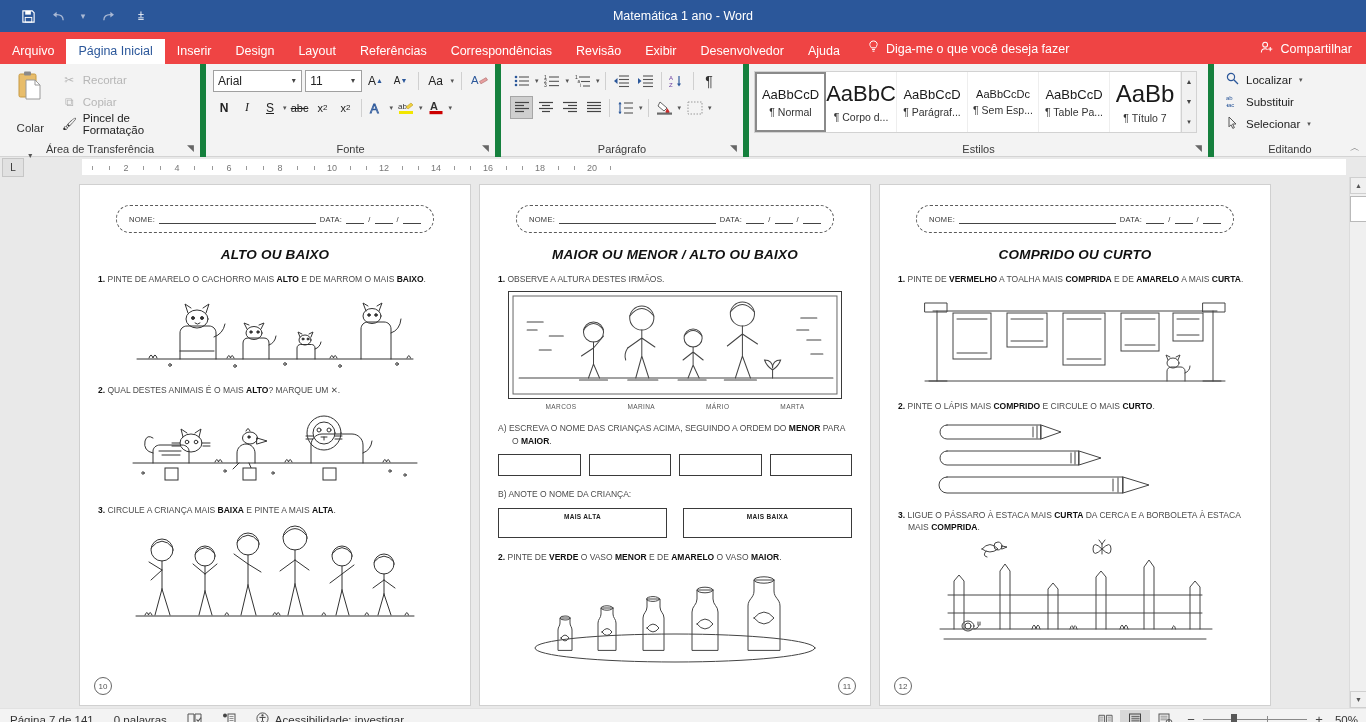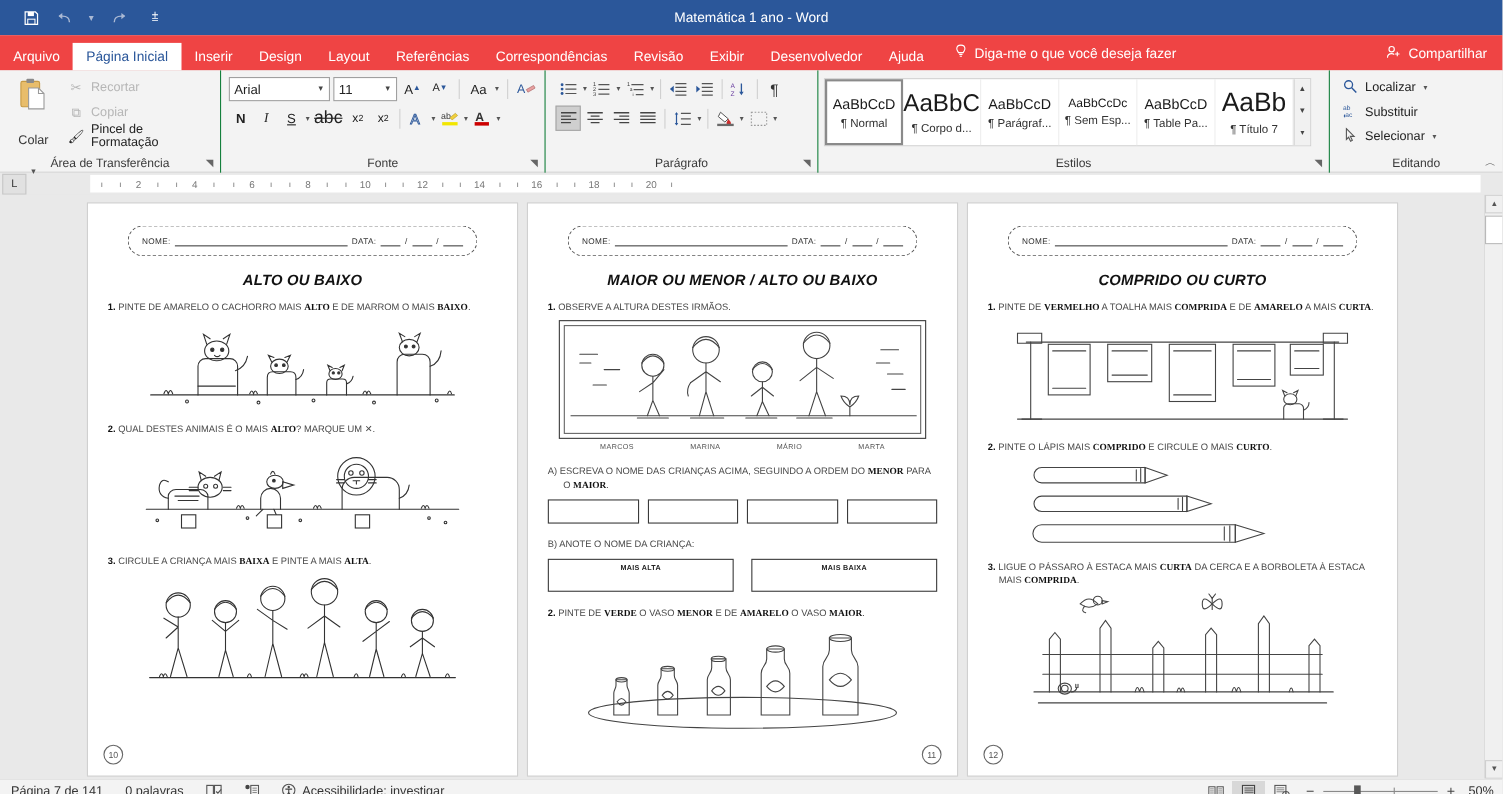--- a/index.html
+++ b/index.html
@@ -55,21 +55,21 @@
     margin-left: auto; display: flex; align-items: center; gap: 6px;
     color: #ffffff; font-size: 12.5px; padding-right: 14px; padding-bottom: 7px;
   }
 
   
   .ribbon {
     height: 93px; background: #f3f3f3; border-bottom: 1px solid #d4d4d4;
     display: flex; position: relative;
   }
   .group { position: relative; height: 93px; padding: 3px 5px 0 5px; }
-  .group + .group { border-left: 1px solid #15803d; }
+  .group + .group { border-left: 6px solid #15803d; }
   .group-label {
     position: absolute; bottom: 2px; left: 0; right: 0; text-align: center;
     font-size: 11px; color: #3a3a3a; margin-top: 28px;
   }
   .dialog-launcher {
     position: absolute; bottom: 3px; right: 4px; width: 11px; height: 11px;
     font-size: 9px; color: #666; line-height: 11px; text-align: center;
   }
   .gbody { display: flex; height: 70px; }
 
@@ -186,21 +186,21 @@
 
   .wtitle {
     text-align: center; font-family: "Liberation Sans", sans-serif;
     font-size: 13.5px; font-style: italic; font-weight: 600; color: #111;
     margin-top: 14px; letter-spacing: .2px;
   }
   .q {
     font-size: 8.5px; color: #4a4a4a; margin-top: 11px; line-height: 1.45;
     padding-left: 10px; text-indent: -10px;
   }
-  .q b { color: #111; font-family: Liberation Serif, serif; }
+  .q b { color: #111; }
   .q .num { font-weight: bold; color: #111; }
   .q.sub { padding-left: 14px; text-indent: -14px; }
 
   .illus { width: 100%; margin-top: 4px; }
   .illus svg { display: block; margin: 0 auto; }
 
   .pagenum {
     position: absolute; bottom: 10px; width: 18px; height: 18px;
     border: 1px solid #666; border-radius: 50%; font-size: 8px; color: #555;
     display: flex; align-items: center; justify-content: center;
@@ -379,21 +379,21 @@
               <text x="0" y="12" font-size="12" fill="#2b579a" font-family="Liberation Sans">A</text>
               <path d="M9 9l7-4 1.5 2.5-7 4z" fill="#e8a0a0" stroke="#b06b6b" stroke-width=".7"></path>
             </svg>
         </div>
       </div>
       <div class="fmt-row">
         <div class="fbtn bold-b">N</div>
         <div class="fbtn ital-i">I</div>
         <div class="fbtn und-s">S</div>
         <span class="tiny-caret">▾</span>
-        <div class="fbtn strike" style="font-size:16px">abc</div>
+        <div class="fbtn strike" style="font-size:11px">abc</div>
         <div class="fbtn" style="font-size:11px">x<sub style="font-size:8px">2</sub></div>
         <div class="fbtn" style="font-size:11px">x<sup style="font-size:8px">2</sup></div>
         <div class="fsep"></div>
         <div class="fbtn">
           <svg width="15" height="14" viewBox="0 0 15 14">
               <text x="1" y="12" font-size="13" fill="none" stroke="#2b579a" stroke-width=".8" font-family="Liberation Sans">A</text>
             </svg>
         </div>
         <span class="tiny-caret">▾</span>
         <div class="fbtn">

